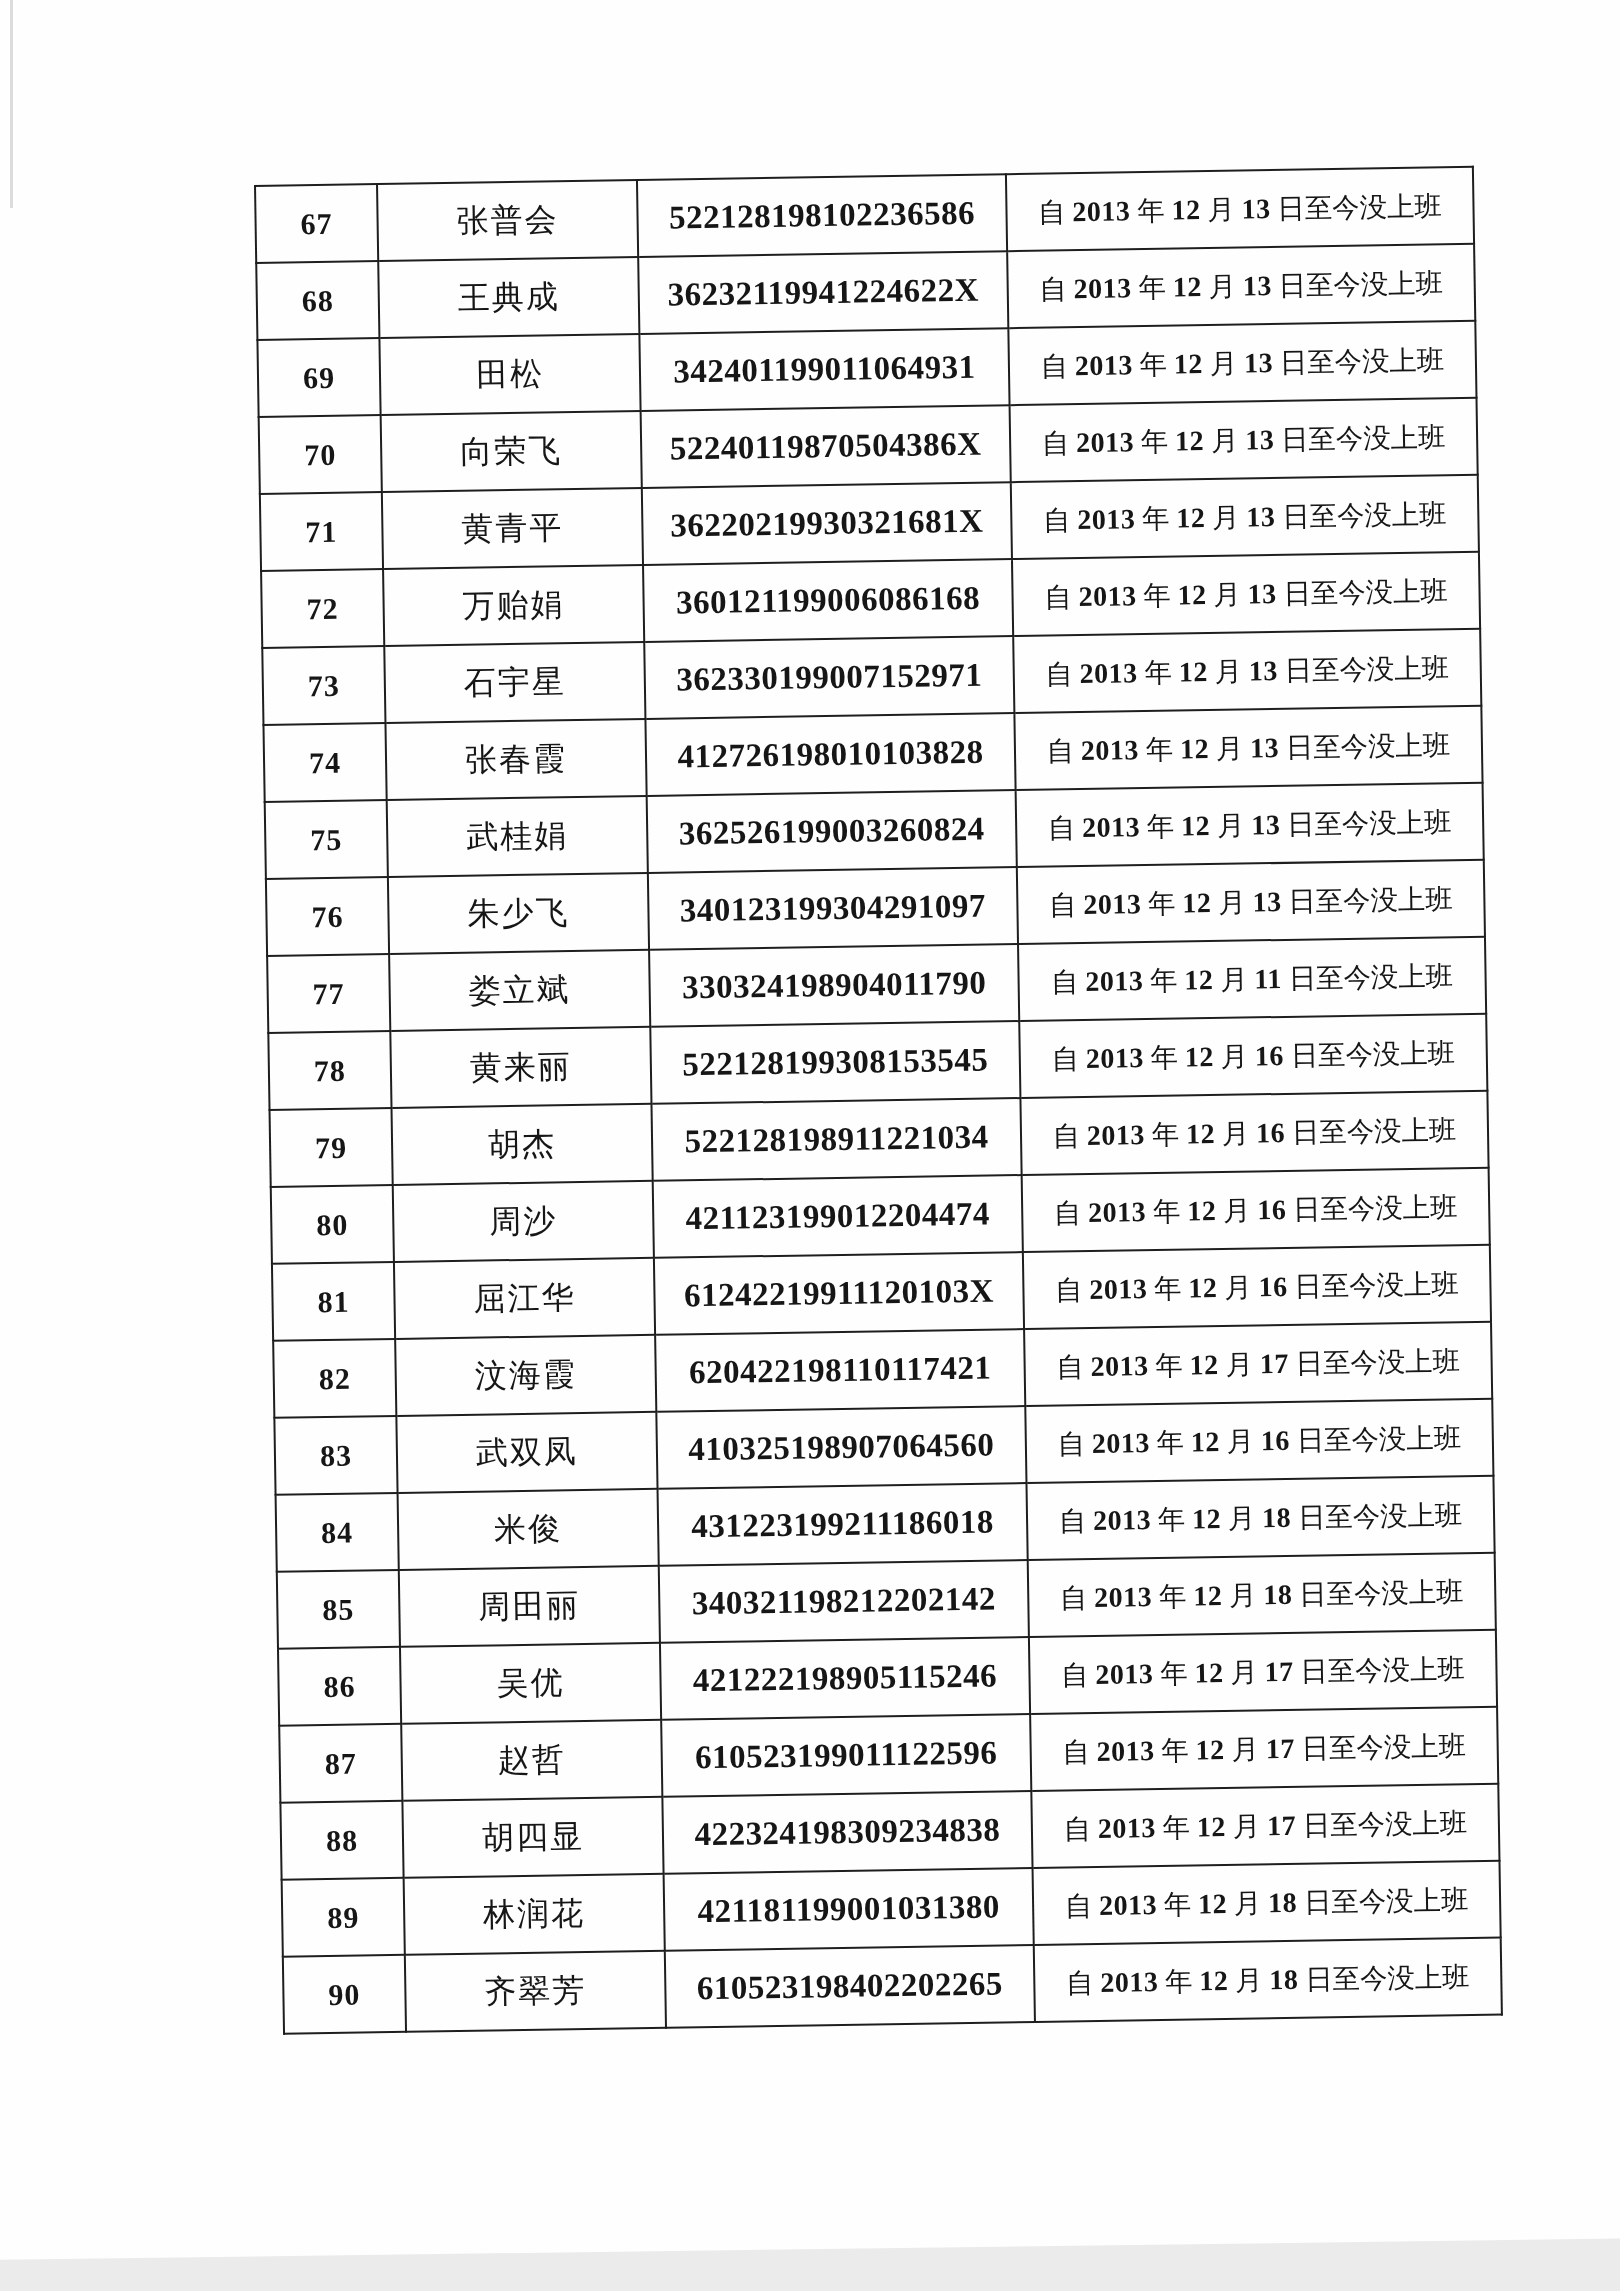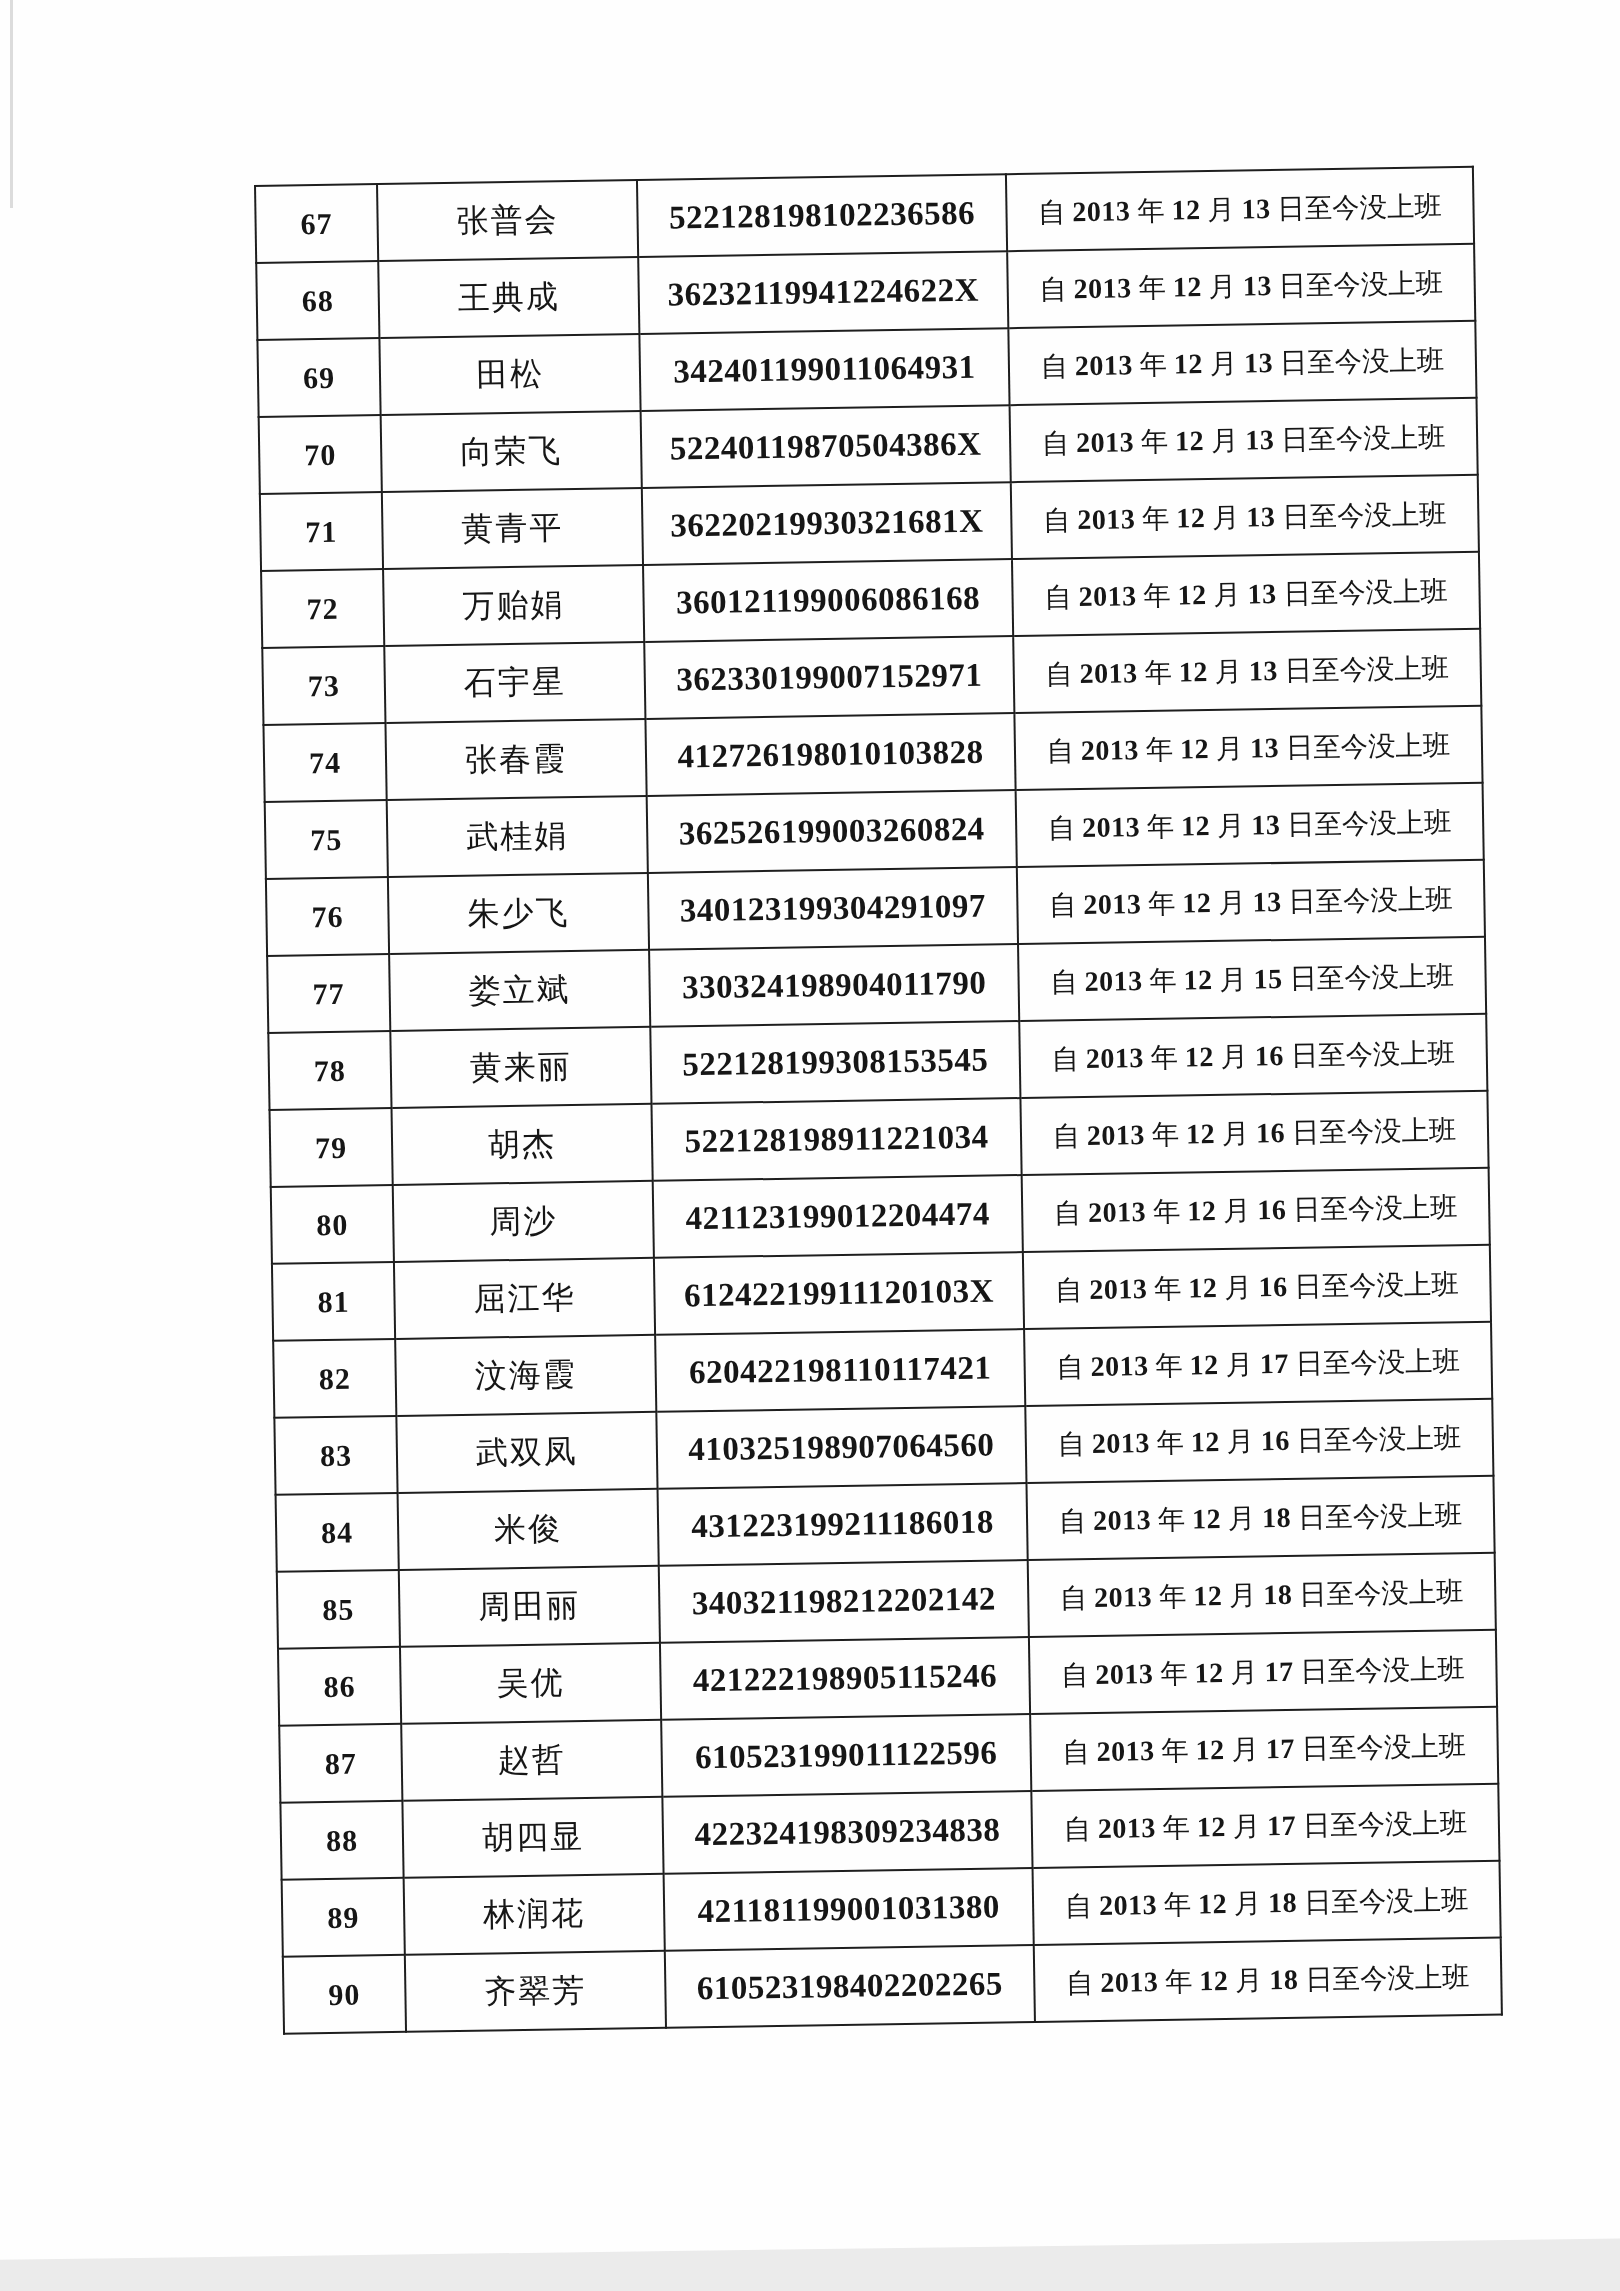--- a/index.html
+++ b/index.html
@@ -149,21 +149,21 @@
         <tr>
           <td class="c-no">76</td>
           <td class="c-name">朱少飞</td>
           <td class="c-id">340123199304291097</td>
           <td class="c-status">自 <span class="num">2013</span> 年 <span class="num">12</span> 月 <span class="num">13</span> 日至今没上班</td>
         </tr>
         <tr>
           <td class="c-no">77</td>
           <td class="c-name">娄立斌</td>
           <td class="c-id">330324198904011790</td>
-          <td class="c-status">自 <span class="num">2013</span> 年 <span class="num">12</span> 月 <span class="num">15</span> 日至今没上班</td>
+          <td class="c-status">自 <span class="num">2013</span> 年 <span class="num">12</span> 月 <span class="num">11</span> 日至今没上班</td>
         </tr>
         <tr>
           <td class="c-no">78</td>
           <td class="c-name">黄来丽</td>
           <td class="c-id">522128199308153545</td>
           <td class="c-status">自 <span class="num">2013</span> 年 <span class="num">12</span> 月 <span class="num">16</span> 日至今没上班</td>
         </tr>
         <tr>
           <td class="c-no">79</td>
           <td class="c-name">胡杰</td>

